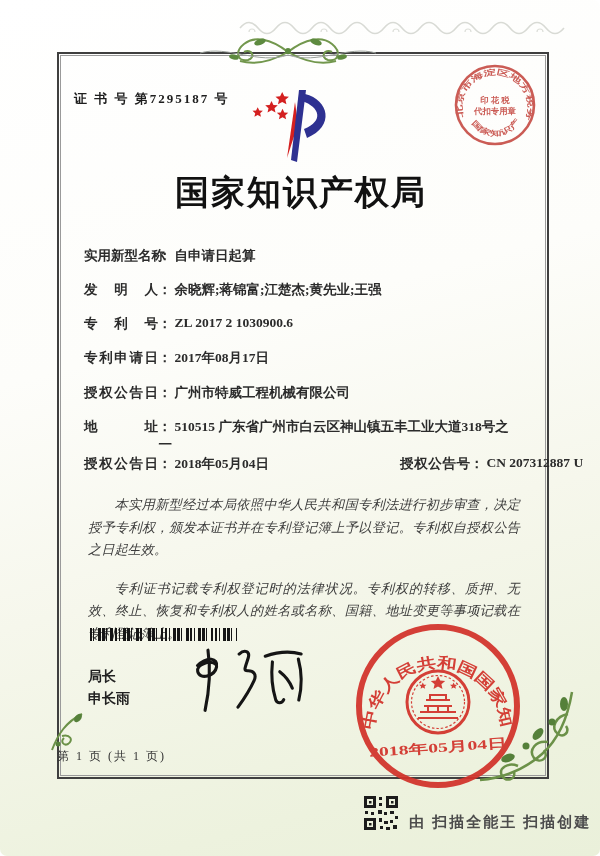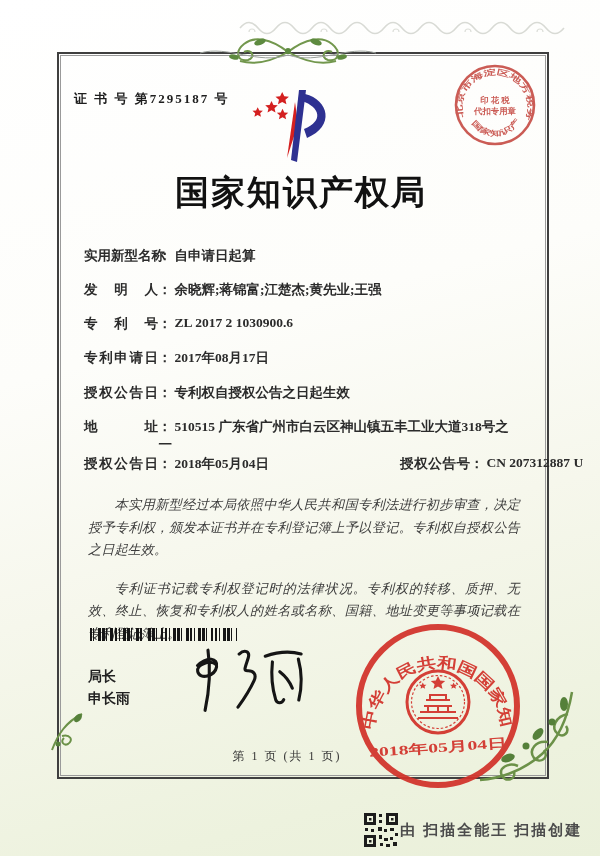--- a/index.html
+++ b/index.html
@@ -1,20 +1,21 @@
 <!DOCTYPE html>
 <html><head>
 <meta charset="utf-8">
 <style>
   html,body{margin:0;padding:0;background:#ffffff;}
   .page{
     position:relative;width:600px;height:856px;overflow:hidden;
     background:linear-gradient(165deg,#ffffff 0%,#fdfdfa 38%,#f6f7ec 62%,#edf2de 88%,#eaf0da 100%);
     font-family:"Liberation Serif","DejaVu Serif",serif;
     color:#1e1e1e;
+    border-radius:7px;
   }
   .frame{position:absolute;left:57px;top:52px;width:488px;height:723px;border:2px solid #3f3f3f;}
   .frame::before{content:"";position:absolute;inset:1px;border:1px solid #9a9a9a;}
   .cert-no{position:absolute;left:74px;top:90px;font-size:13px;font-weight:bold;letter-spacing:2px;}
   .title{position:absolute;left:57px;top:170px;width:488px;text-align:center;
          font-size:34px;font-weight:bold;letter-spacing:2px;color:#111;}
   .frow{position:absolute;left:84px;font-size:13.5px;font-weight:bold;color:#2b2b2b;white-space:nowrap;}
   .frow .lbl{display:inline-block;width:74px;text-align:justify;text-align-last:justify;vertical-align:top;}
   .frow .colon{display:inline-block;vertical-align:top;}
   .frow .val{display:inline-block;margin-left:3px;vertical-align:top;}
@@ -24,22 +25,22 @@
   .paras{position:absolute;left:72px;top:478px;width:464px;font-size:13.2px;line-height:22.6px;
          color:#3c3c3c;text-align:justify;font-style:italic;}
   .paras p{margin:16px;text-indent:2em;}
   .barcode{position:absolute;left:90px;top:628px;width:147px;height:13px;
     background:repeating-linear-gradient(90deg,#161616 0 2px,transparent 2px 3.5px,#161616 3.5px 4.5px,transparent 4.5px 8px,#161616 8px 11px,transparent 11px 12.5px);}
   .director{position:absolute;left:88px;top:666px;font-size:14px;font-weight:bold;line-height:22px;color:#222;font-family:Liberation Serif, serif;}
   .sig{position:absolute;left:176px;top:642px;transform:rotate(-2deg);}
   .seal{position:absolute;left:352px;top:620px;opacity:.93;}
   .taxstamp{position:absolute;left:453px;top:63px;opacity:.88;}
   .logo{position:absolute;left:247px;top:86px;}
-  .footer{position:absolute;left:57px;top:748px;width:460px;text-align:center;font-size:12px;color:#333;letter-spacing:2px;}
-  .scanline{position:absolute;left:362px;top:811px;display:flex;align-items:center;}
+  .footer{position:absolute;left:57px;top:748px;width:460px;text-align:left;font-size:12px;color:#333;letter-spacing:2px;}
+  .scanline{position:absolute;left:362px;top:794px;display:flex;align-items:flex-end;gap:9px;}
   .scanline .txt{font-size:15px;font-weight:bold;color:#4c4c4c;letter-spacing:2px;
                  font-family:"Liberation Sans","DejaVu Sans",sans-serif;}
   .orn{position:absolute;}
 </style>
 </head>
 <body>
 
 <div class="page">
 
   <svg class="orn" style="left:235px;top:13px;opacity:.5" width="345" height="26" viewBox="0 0 345 26">
@@ -134,21 +135,21 @@
   <div class="frow" style="top:281px">
     <span class="lbl">发明人</span><span class="colon">：</span><span class="val">余晓辉;蒋锦富;江楚杰;黄先业;王强</span>
   </div>
   <div class="frow" style="top:315px">
     <span class="lbl">专利号</span><span class="colon">：</span><span class="val">ZL 2017 2 1030900.6</span>
   </div>
   <div class="frow" style="top:349px">
     <span class="lbl">专利申请日</span><span class="colon">：</span><span class="val">2017年08月17日</span>
   </div>
   <div class="frow" style="top:384px">
-    <span class="lbl">授权公告日</span><span class="colon">：</span><span class="val">专利权自授权公告之日起生效</span>
+    <span class="lbl">授权公告日</span><span class="colon">：</span><span class="val">广州市特威工程机械有限公司</span>
   </div>
   <div class="frow" style="top:418px">
     <span class="lbl">地址</span><span class="colon">：</span><span class="val"><span>510515 广东省广州市白云区神山镇五丰工业大道318号之</span><div class="addr-l2">一</div></span>
   </div>
 
   <div class="frow" style="top:455px">
     <span class="lbl">授权公告日</span><span class="colon">：</span><span class="val">2018年05月04日</span>
     <span class="grant2">
       <span class="lbl">授权公告号</span><span class="colon">：</span><span class="val">CN 207312887 U</span>
     </span>

